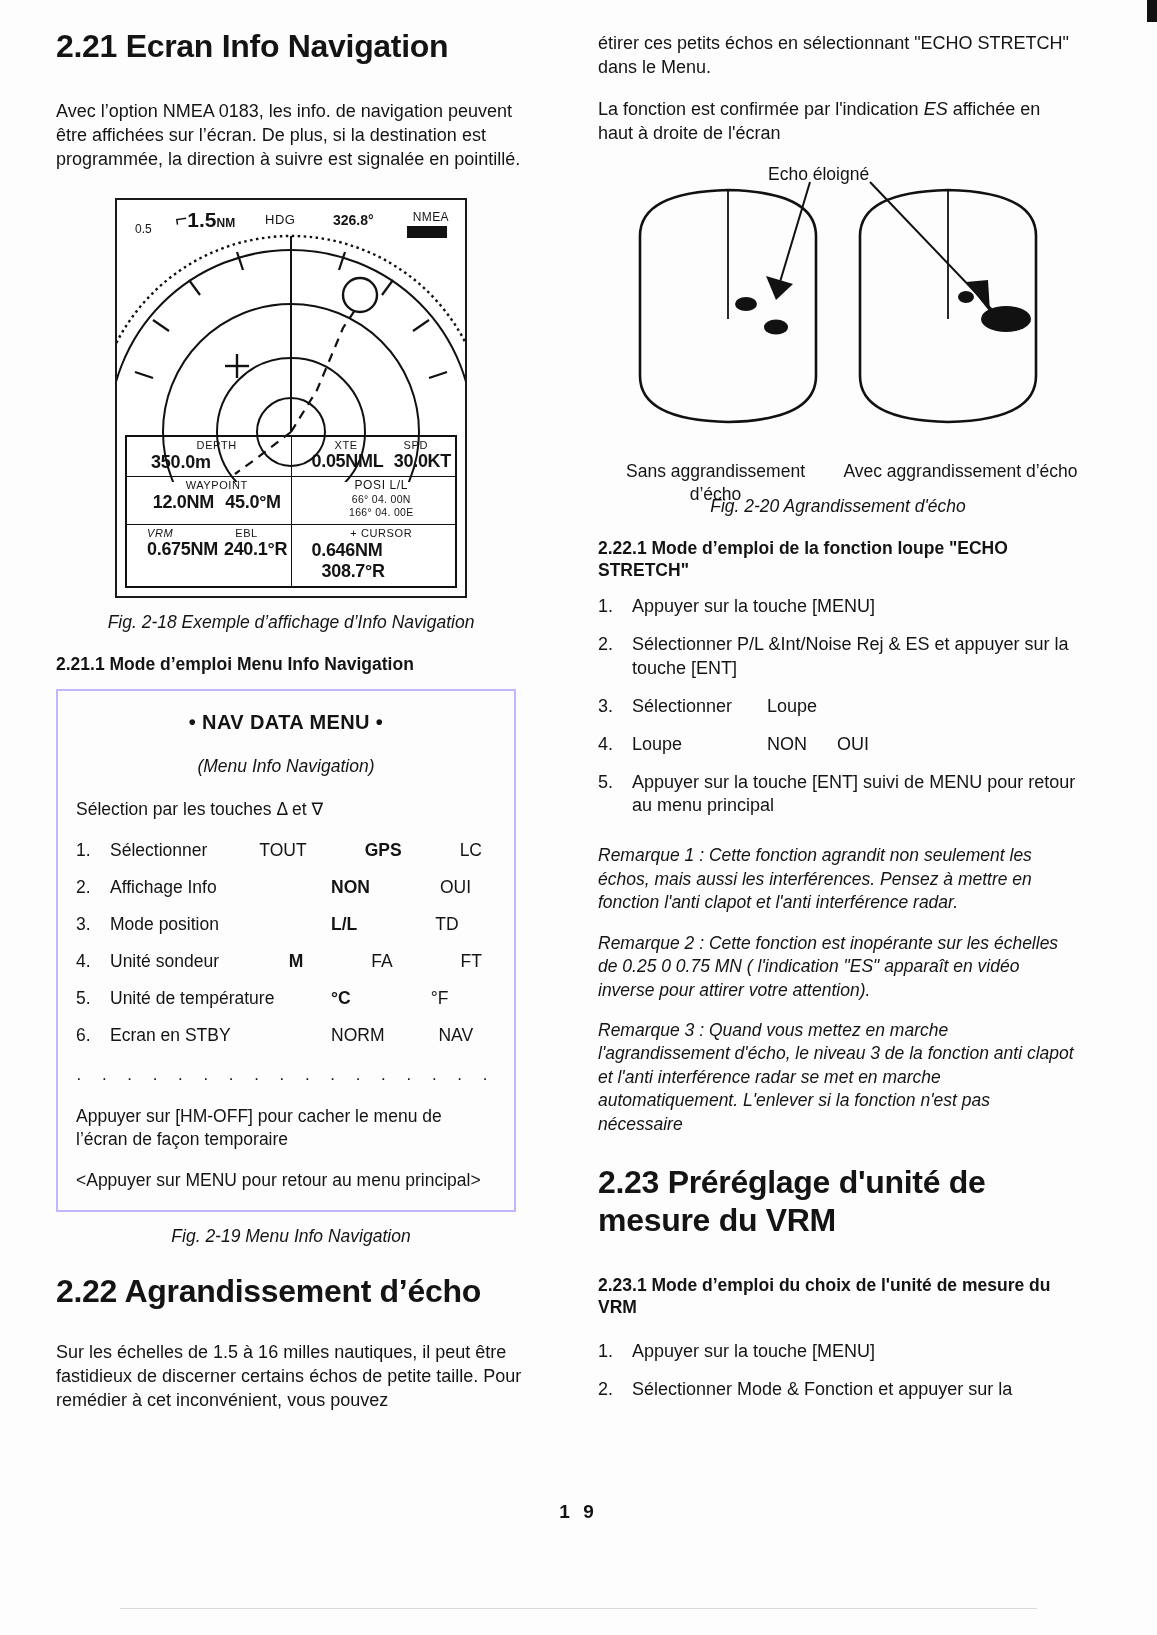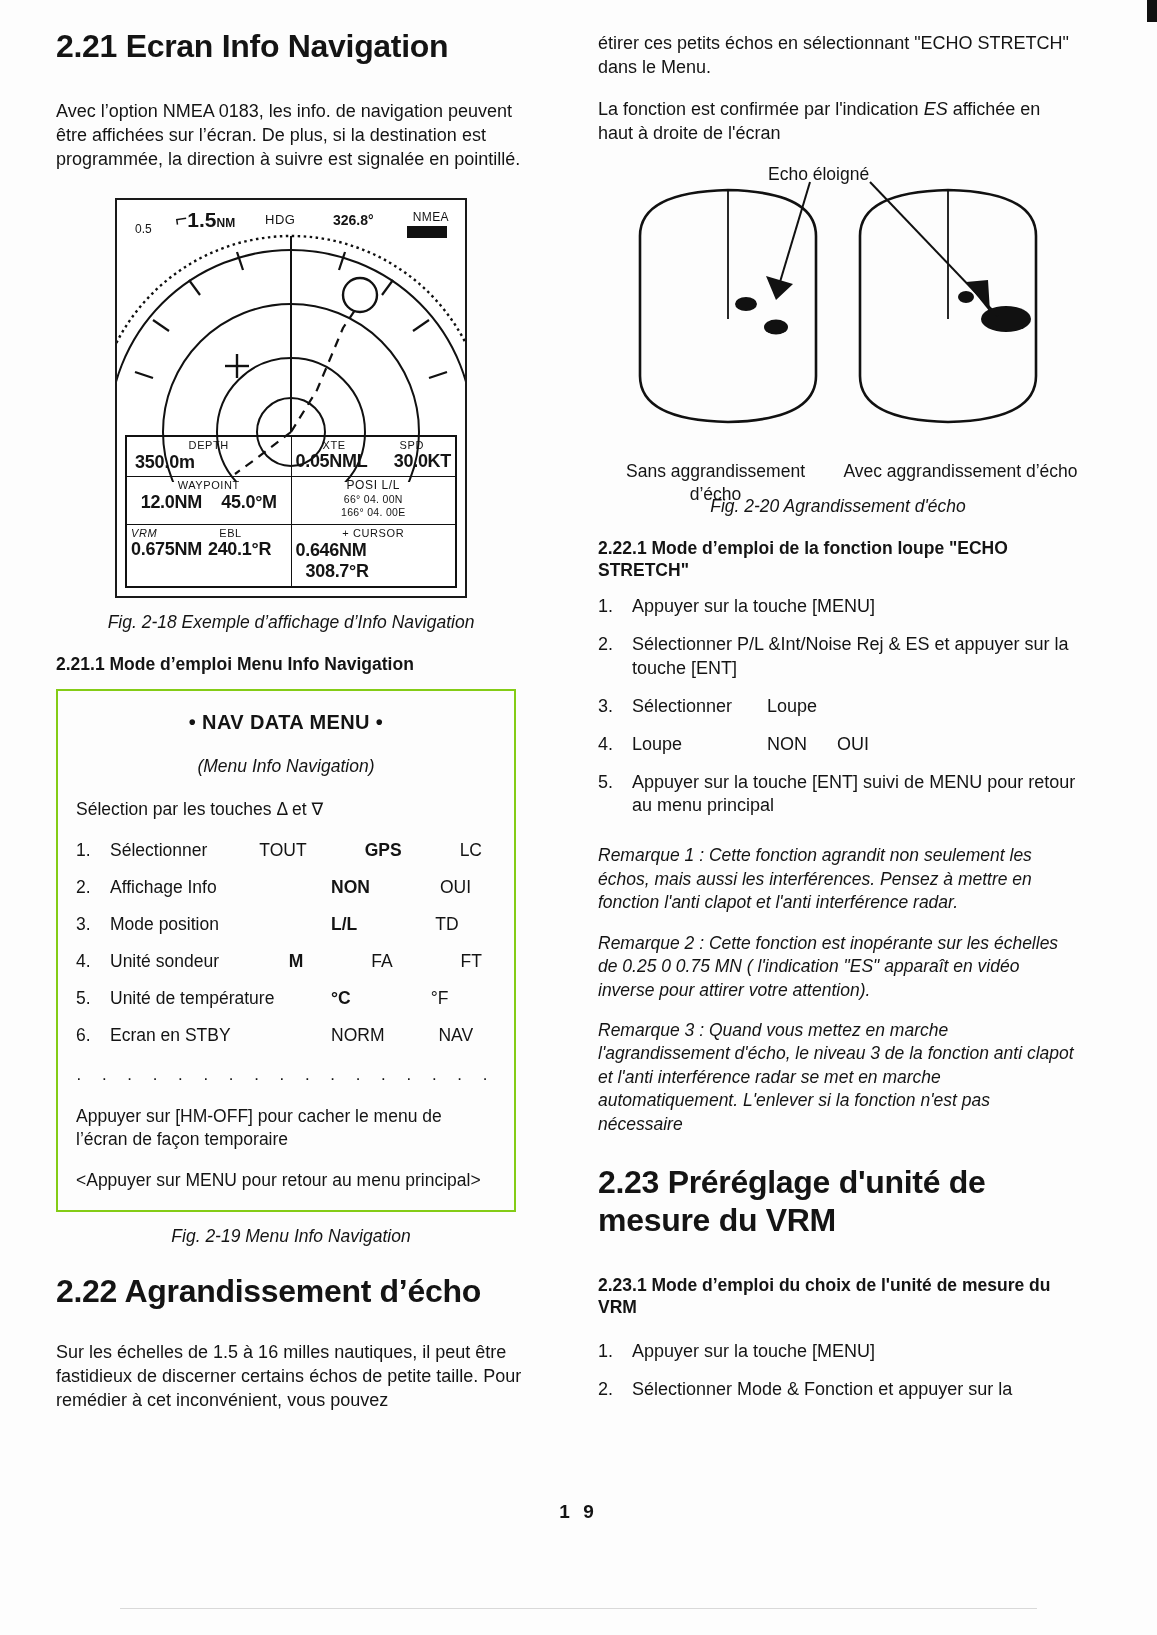--- a/index.html
+++ b/index.html
@@ -92,21 +92,21 @@
     left: 8px;
     right: 8px;
     bottom: 8px;
     border: 2px solid #111;
     border-collapse: collapse;
     width: calc(100% - 16px);
     table-layout: fixed;
   }
   .radar-table td {
     border: 1.5px solid #111;
-    padding: 2px 4px 4px 4px;
+    padding: 2px 4px 4px 20px;
     vertical-align: top;
   }
   .cellhdr {
     font-size: 11px;
     letter-spacing: 0.6px;
     text-align: center;
     line-height: 1.15;
   }
   .cellval {
     font-size: 18px;
@@ -129,21 +129,21 @@
   }
   .row-val-2 {
     display: flex;
     justify-content: space-between;
     font-size: 18px;
     font-weight: bold;
     letter-spacing: -0.3px;
   }
   
   .menu-box {
-    border: 2px solid #84cc16;
+    border: 2px solid #c4b5fd;
     padding: 14px 18px 16px 18px;
     margin: 6px 0 6px 0;
     box-sizing: border-box;
     width: 460px;
   }
   .menu-title {
     text-align: center;
     font-size: 20px;
     font-weight: bold;
     letter-spacing: 0.4px;

